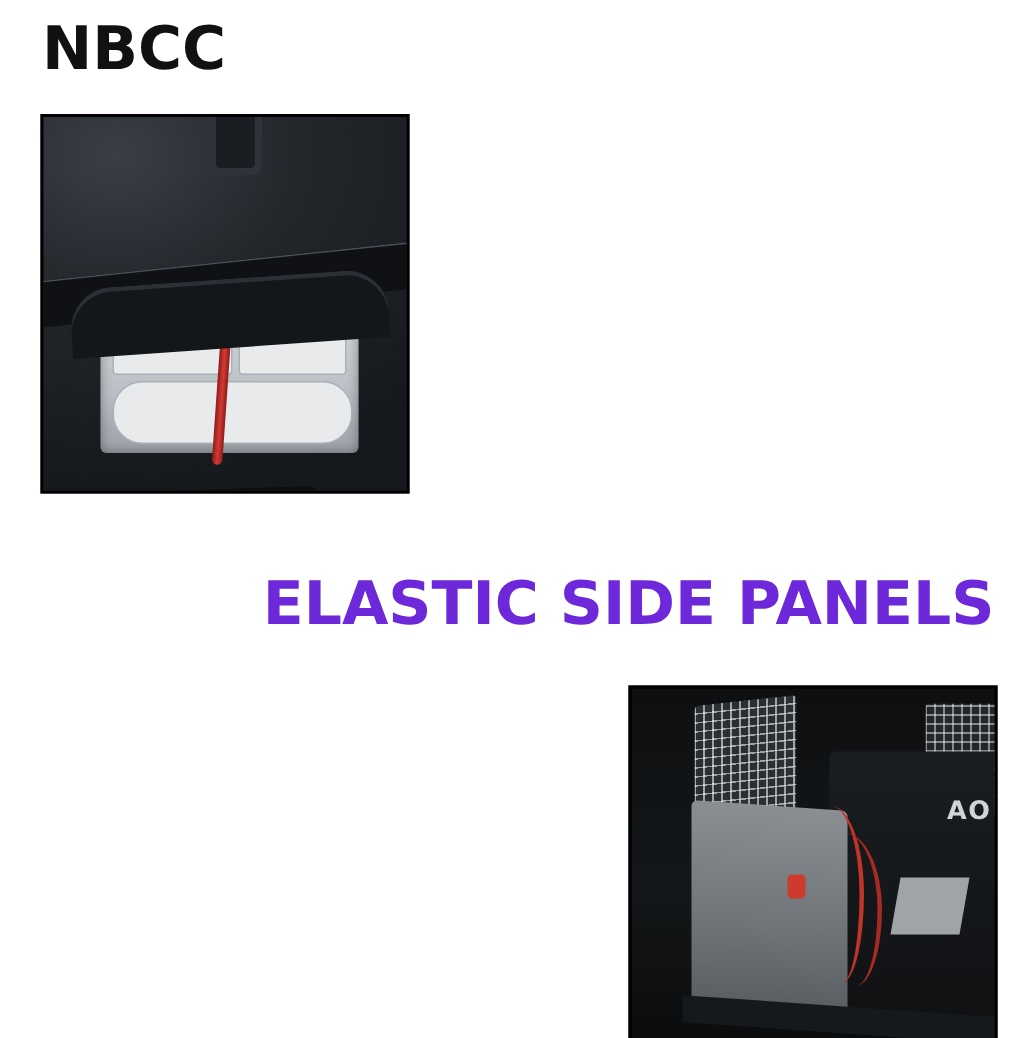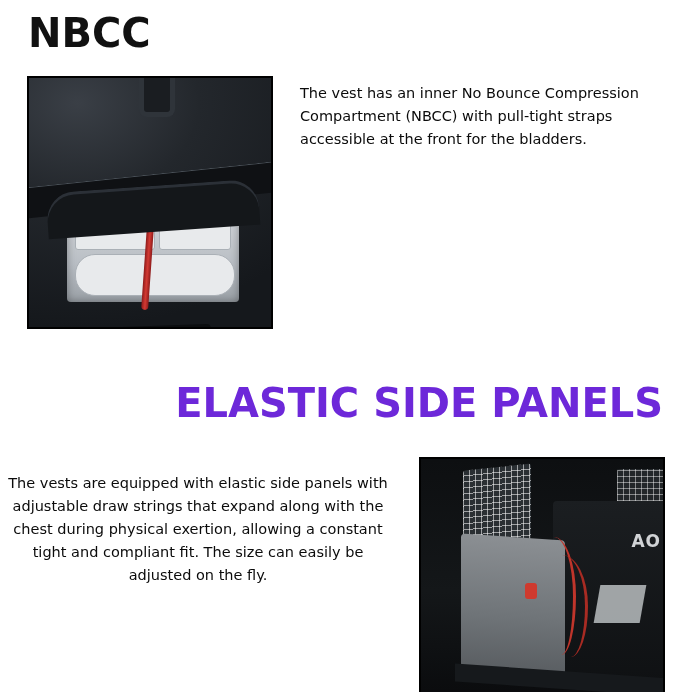--- a/index.html
+++ b/index.html
@@ -294,25 +294,23 @@
     <div class="nbcc-pocket"></div>
     <div class="nbcc-pack p1"></div>
     <div class="nbcc-pack p2"></div>
     <div class="nbcc-pack p3"></div>
     <div class="nbcc-tube"></div>
     <div class="nbcc-flap"></div>
     <div class="nbcc-velcro"></div>
 
   </div>
 
-  <div class="body-text nbcc-copy">The vest has an inner No Bounce Compression Compartment (NBCC) with pull-tight straps accessible at the front for the bladders.</div>
 
   <div class="section-two-title">ELASTIC SIDE PANELS</div>
 
-  <div class="body-text esp-copy">The vests are equipped with elastic side panels with adjustable draw strings that expand along with the chest during physical exertion, allowing a constant tight and compliant fit. The size can easily be adjusted on the fly.</div>
 
   <div class="photo photo-esp">
     <div class="esp-bg"></div>
     <div class="esp-mesh"></div>
     <div class="esp-mesh2"></div>
     <div class="esp-black-body"></div>
     <div class="esp-grey-panel"></div>
     <div class="esp-reflect"></div>
     <div class="esp-cord"></div>
     <div class="esp-cord2"></div>

